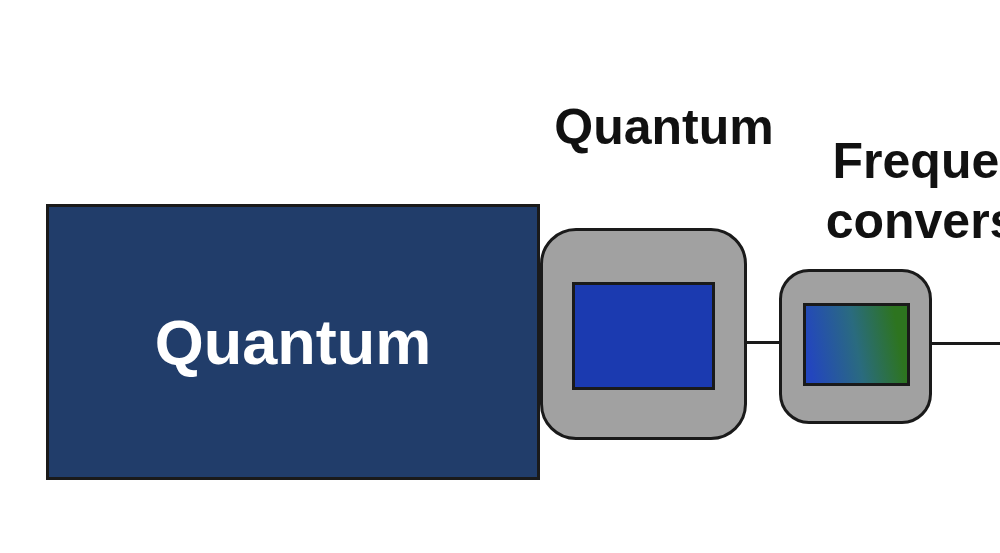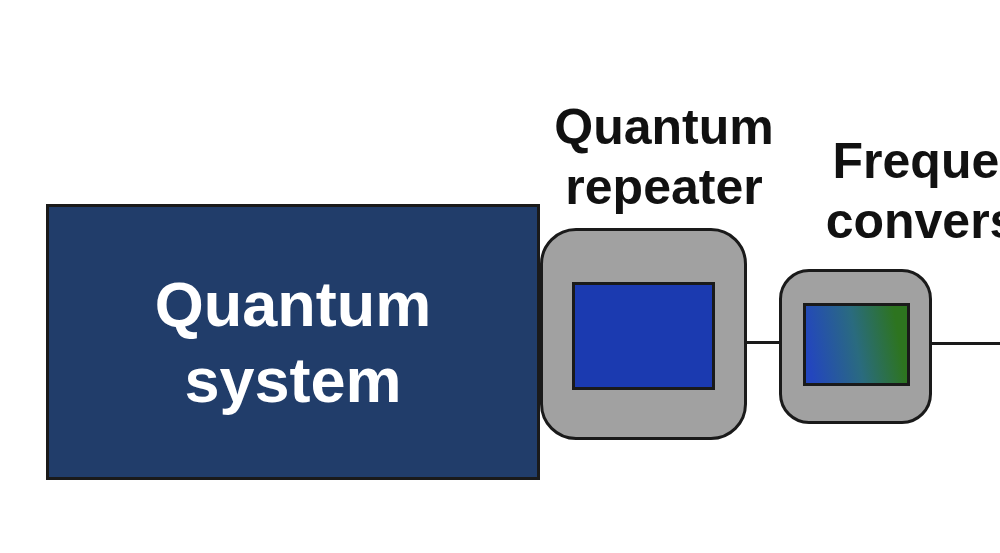--- a/index.html
+++ b/index.html
@@ -100,26 +100,24 @@
 </head>
 <body>
 
 <div class="canvas">
 
   <div class="connector connector-a"></div>
   <div class="connector connector-b"></div>
 
   <div class="quantum-system-box">
     <div class="label-line">Quantum</div>
-    <div class="label-line">system</div>
   </div>
 
   <div class="node-label repeater-label">
     <div>Quantum</div>
-    <div>repeater</div>
   </div>
 
   <div class="module-box repeater-box">
     <div class="repeater-inner"></div>
   </div>
 
   <div class="node-label freq-label">
     <div>Frequency</div>
     <div>conversion</div>
   </div>

